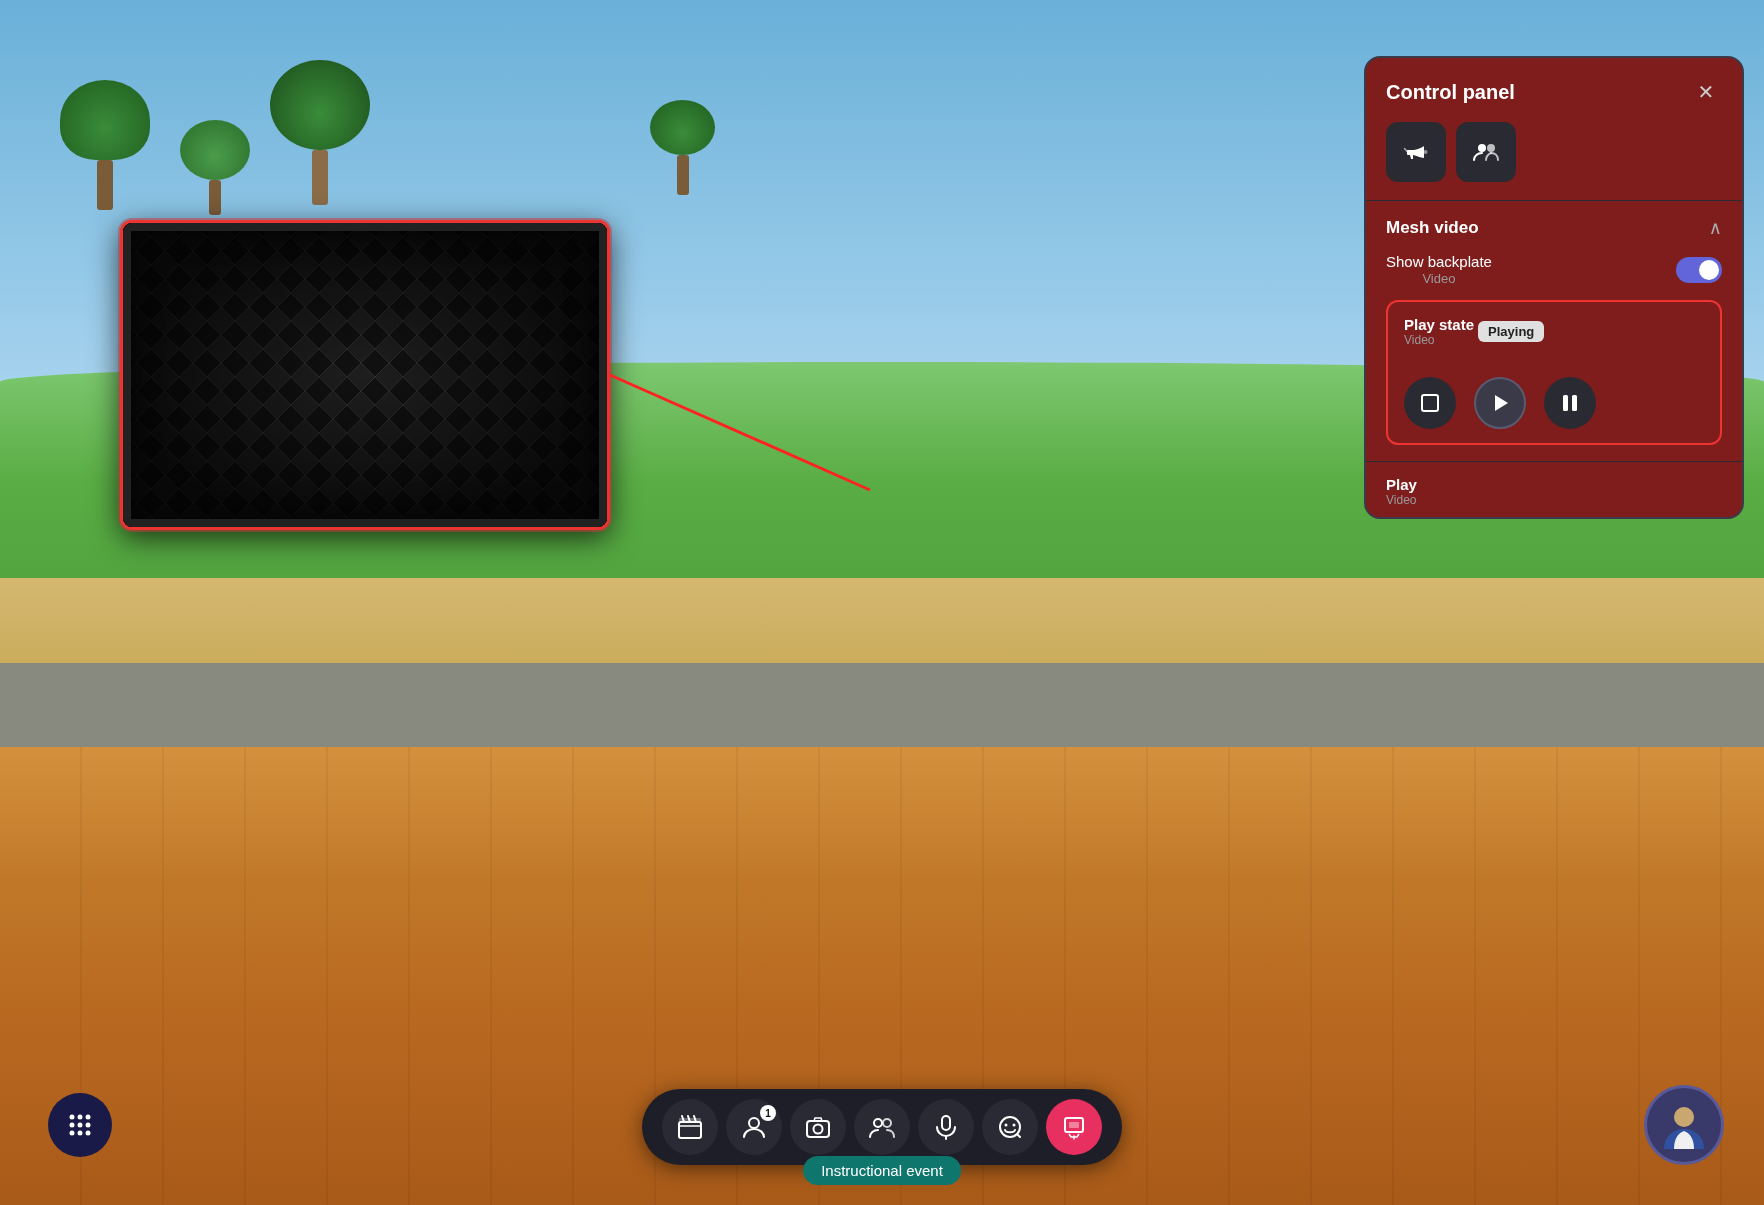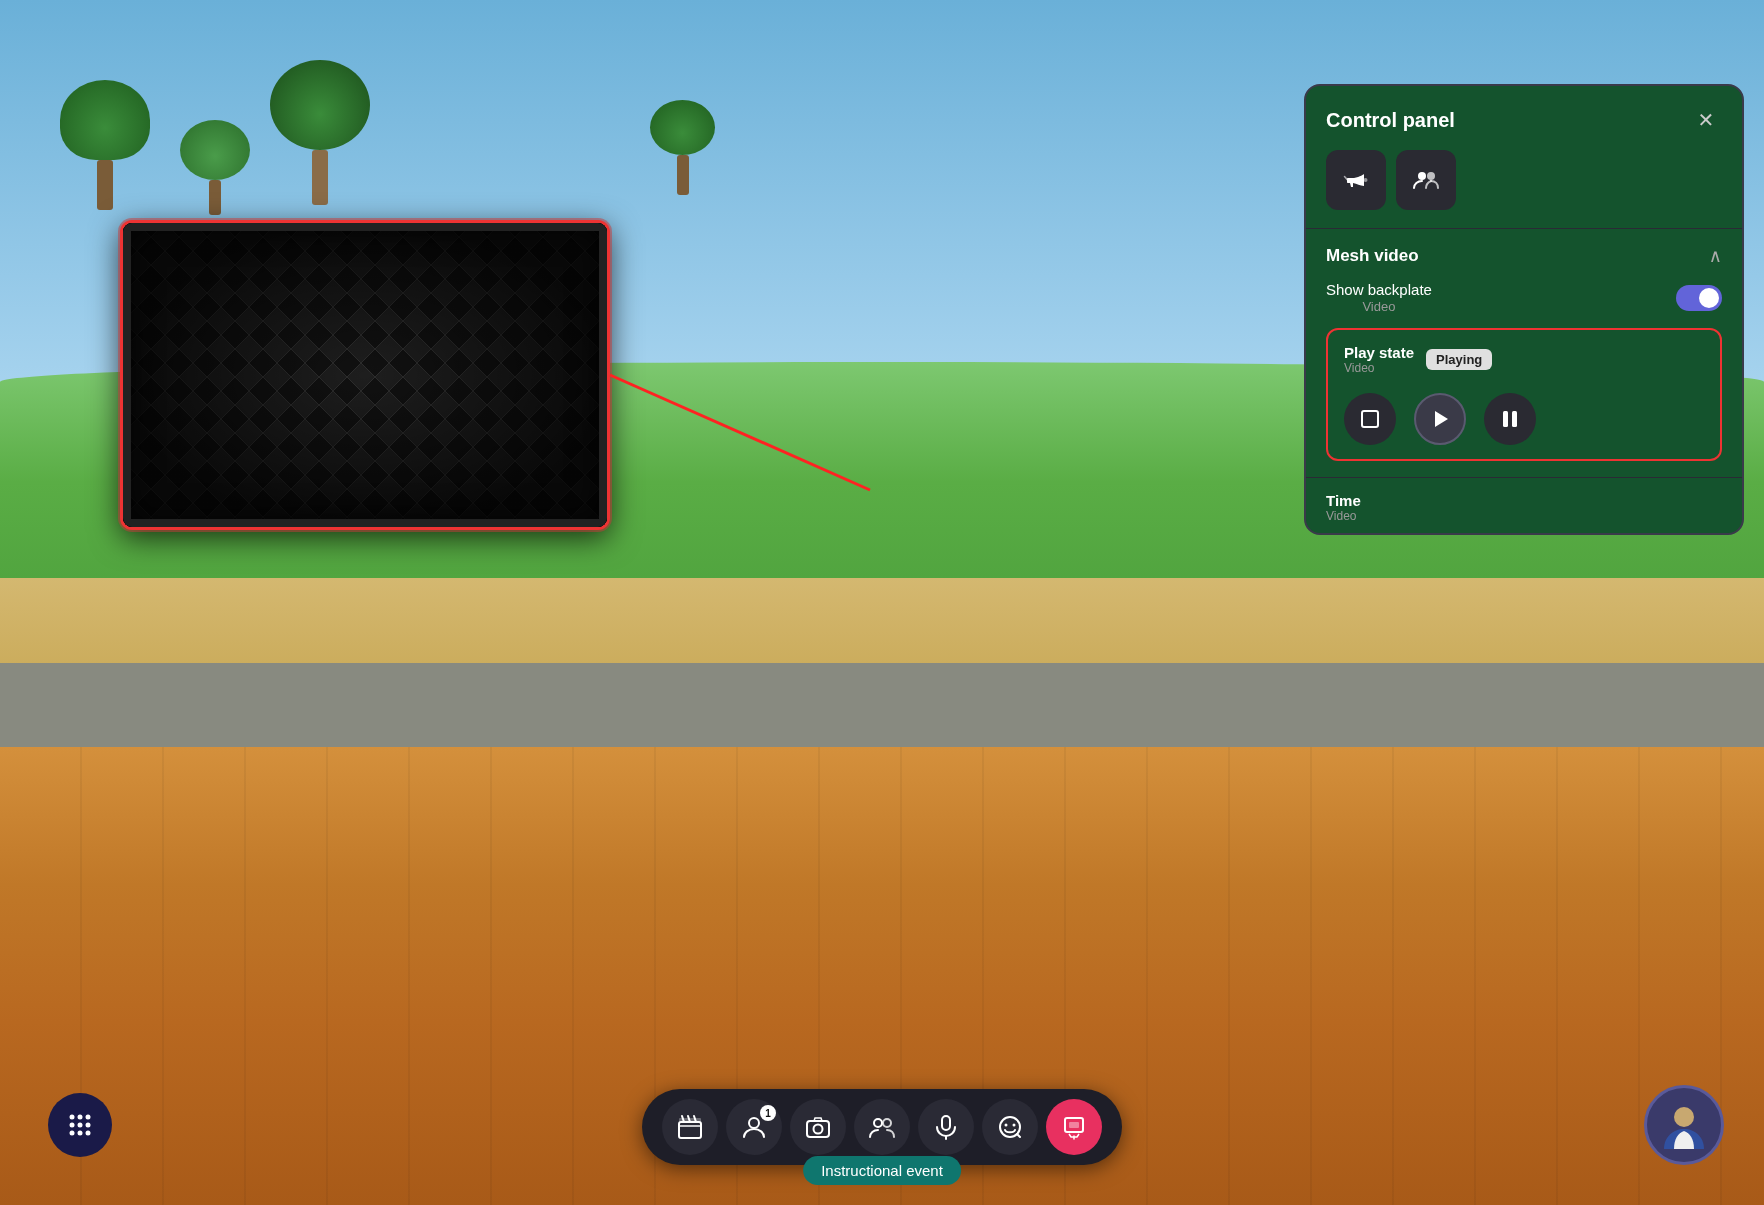--- a/index.html
+++ b/index.html
@@ -97,24 +97,24 @@
       width: 100%;
       height: 100%;
       background: #0a0a0a;
       position: relative;
       overflow: hidden;
     }
 
     
     .control-panel {
       position: absolute;
-      top: 84px;
+      top: 56px;
       right: 20px;
-      width: 440px;
-      background: #14532d;
+      width: 380px;
+      background: #7f1d1d;
       border-radius: 16px;
       border: 2px solid #3a3a4a;
       color: #fff;
       padding: 0;
       overflow: hidden;
       z-index: 10;
     }
 
     .panel-header {
       display: flex;
@@ -235,22 +235,22 @@
     .play-state-box {
       border: 2px solid #e33;
       border-radius: 12px;
       padding: 14px 16px;
       margin-top: 4px;
     }
 
     .play-state-header {
       display: flex;
       align-items: center;
-      gap: 12px;
-      margin-bottom: 18px;
+      gap: 4px;
+      margin-bottom: 30px;
     }
 
     .play-state-title {
       font-size: 15px;
       font-weight: 600;
       color: #fff;
     }
 
     .play-state-sublabel {
       font-size: 12px;
@@ -551,21 +551,21 @@
           <svg width="22" height="22" viewBox="0 0 22 22">
             <rect x="4" y="3" width="5" height="16" rx="1.5" fill="white"></rect>
             <rect x="13" y="3" width="5" height="16" rx="1.5" fill="white"></rect>
           </svg>
         </button>
       </div>
     </div>
   </div>
 
   <div class="time-section">
-    <div class="time-title">Time</div>
+    <div class="time-title">Play</div>
     <div class="time-sublabel">Video</div>
   </div>
 </div>
 
 <button class="grid-btn">
   <svg width="26" height="26" viewBox="0 0 26 26" fill="white">
     <circle cx="5" cy="5" r="2.5"></circle>
     <circle cx="13" cy="5" r="2.5"></circle>
     <circle cx="21" cy="5" r="2.5"></circle>
     <circle cx="5" cy="13" r="2.5"></circle>

